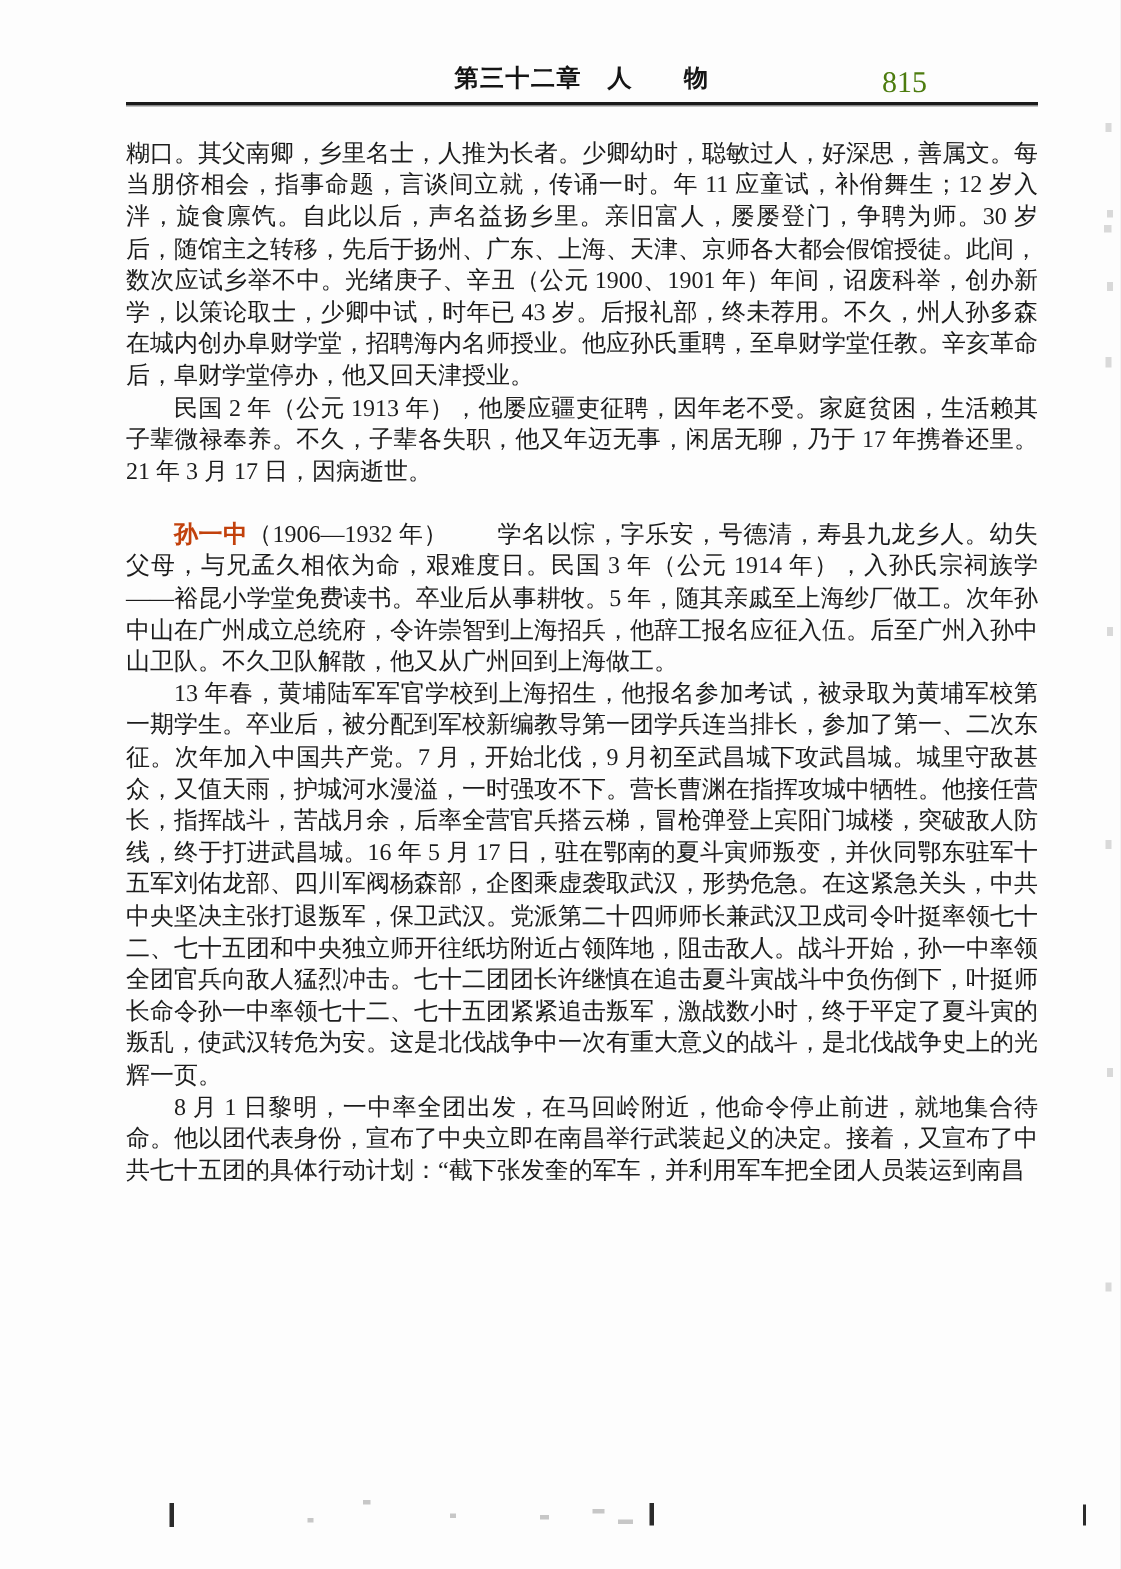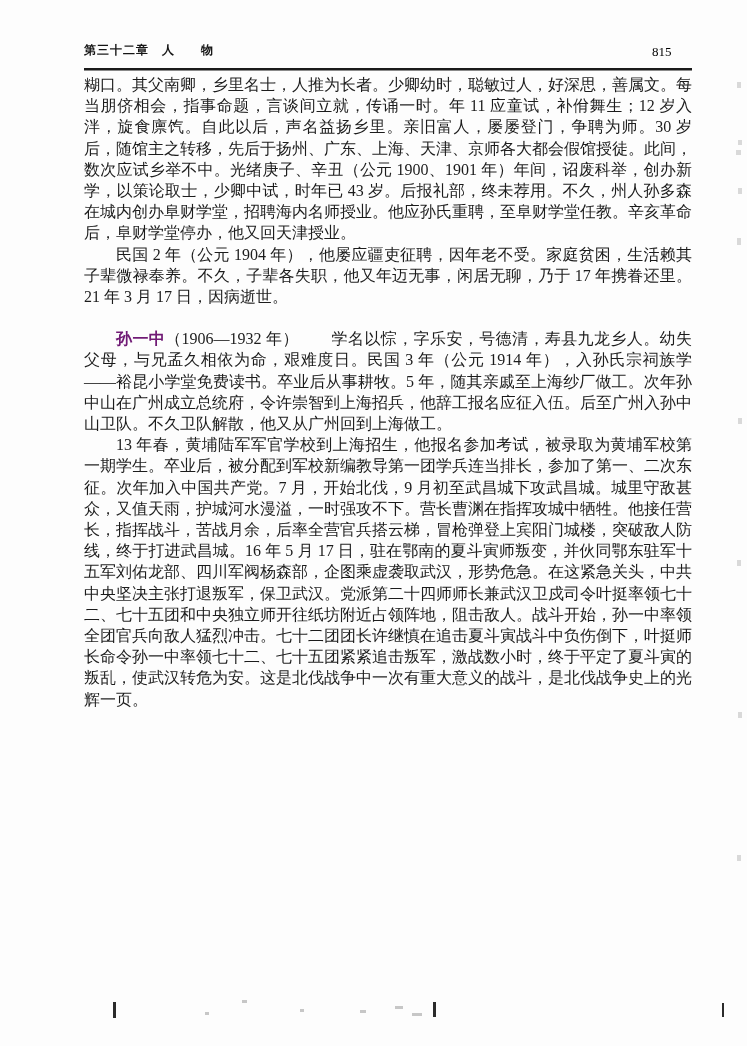--- a/index.html
+++ b/index.html
@@ -15,65 +15,65 @@
     overflow: hidden;
     font-family: "Liberation Serif", serif;
     color: #1c1c1c;
   }
   
   #chapter-title {
     position: absolute;
     top: 42px;
     left: 84px;
     width: 608px;
-    text-align: left;
+    text-align: center;
     font-family: "Liberation Sans", sans-serif;
     font-weight: bold;
-    font-size: 12px;
+    font-size: 16px;
     letter-spacing: 1px;
     color: #151515;
     white-space: pre;
   }
   #page-number {
     position: absolute;
     top: 44px;
-    left: 652px;
-    font-size: 13px;
-    color: #000000;
+    left: 588px;
+    font-size: 20px;
+    color: #4d7c0f;
   }
   #head-rule {
     position: absolute;
     top: 68px;
     left: 84px;
     width: 608px;
     height: 3px;
     background: linear-gradient(to bottom, #1b1b1b 0 2px, #8a8a8a 2px 3px);
   }
   
   #body-text {
     position: absolute;
-    top: 74px;
+    top: 92px;
     left: 84px;
     width: 608px;
     font-size: 16px;
     line-height: 21.2px;
     text-align: justify;
     text-justify: inter-character;
     letter-spacing: 0;
   }
   #body-text p {
     margin: 0;
     padding: 0;
   }
   #body-text p.indent { text-indent: 2em; }
   #body-text p.gap-before { margin-top: 21px; }
   .bold-name {
     font-family: "Liberation Sans", sans-serif;
     font-weight: bold;
-    color: #701a75;
+    color: #c2410c;
   }
   
   .mark {
     position: absolute;
     pointer-events: none;
   }
   .bar { background: #2b2b2b; }
   .smudge { background: #d9d9d9; }
   .dot { background: #c7c7c7; }
 </style>
@@ -81,23 +81,24 @@
 <body>
 
 <div id="page">
 
   <div id="chapter-title">第三十二章　人　　物</div>
   <div id="page-number">815</div>
   <div id="head-rule"></div>
 
   <div id="body-text">
     <p>糊口。其父南卿，乡里名士，人推为长者。少卿幼时，聪敏过人，好深思，善属文。每当朋侪相会，指事命题，言谈间立就，传诵一时。年 11 应童试，补佾舞生；12 岁入泮，旋食廪饩。自此以后，声名益扬乡里。亲旧富人，屡屡登门，争聘为师。30 岁后，随馆主之转移，先后于扬州、广东、上海、天津、京师各大都会假馆授徒。此间，数次应试乡举不中。光绪庚子、辛丑（公元 1900、1901 年）年间，诏废科举，创办新学，以策论取士，少卿中试，时年已 43 岁。后报礼部，终未荐用。不久，州人孙多森在城内创办阜财学堂，招聘海内名师授业。他应孙氏重聘，至阜财学堂任教。辛亥革命后，阜财学堂停办，他又回天津授业。</p>
-    <p class="indent">民国 2 年（公元 1904 年），他屡应疆吏征聘，因年老不受。家庭贫困，生活赖其子辈微禄奉养。不久，子辈各失职，他又年迈无事，闲居无聊，乃于 17 年携眷还里。21 年 3 月 17 日，因病逝世。</p>
+    <p class="indent">民国 2 年（公元 1913 年），他屡应疆吏征聘，因年老不受。家庭贫困，生活赖其子辈微禄奉养。不久，子辈各失职，他又年迈无事，闲居无聊，乃于 17 年携眷还里。21 年 3 月 17 日，因病逝世。</p>
     <p class="indent gap-before"><span class="bold-name">孙一中</span><span>（1906—1932 年）　　学名以悰，字乐安，号德清，寿县九龙乡人。幼失父母，与兄孟久相依为命，艰难度日。民国 3 年（公元 1914 年），入孙氏宗祠族学——裕昆小学堂免费读书。卒业后从事耕牧。5 年，随其亲戚至上海纱厂做工。次年孙中山在广州成立总统府，令许崇智到上海招兵，他辞工报名应征入伍。后至广州入孙中山卫队。不久卫队解散，他又从广州回到上海做工。</span></p>
     <p class="indent">13 年春，黄埔陆军军官学校到上海招生，他报名参加考试，被录取为黄埔军校第一期学生。卒业后，被分配到军校新编教导第一团学兵连当排长，参加了第一、二次东征。次年加入中国共产党。7 月，开始北伐，9 月初至武昌城下攻武昌城。城里守敌甚众，又值天雨，护城河水漫溢，一时强攻不下。营长曹渊在指挥攻城中牺牲。他接任营长，指挥战斗，苦战月余，后率全营官兵搭云梯，冒枪弹登上宾阳门城楼，突破敌人防线，终于打进武昌城。16 年 5 月 17 日，驻在鄂南的夏斗寅师叛变，并伙同鄂东驻军十五军刘佑龙部、四川军阀杨森部，企图乘虚袭取武汉，形势危急。在这紧急关头，中共中央坚决主张打退叛军，保卫武汉。党派第二十四师师长兼武汉卫戍司令叶挺率领七十二、七十五团和中央独立师开往纸坊附近占领阵地，阻击敌人。战斗开始，孙一中率领全团官兵向敌人猛烈冲击。七十二团团长许继慎在追击夏斗寅战斗中负伤倒下，叶挺师长命令孙一中率领七十二、七十五团紧紧追击叛军，激战数小时，终于平定了夏斗寅的叛乱，使武汉转危为安。这是北伐战争中一次有重大意义的战斗，是北伐战争史上的光辉一页。</p>
+    <p class="indent">8 月 1 日黎明，一中率全团出发，在马回岭附近，他命令停止前进，就地集合待命。他以团代表身份，宣布了中央立即在南昌举行武装起义的决定。接着，又宣布了中共七十五团的具体行动计划：“截下张发奎的军车，并利用军车把全团人员装运到南昌</p>
   </div>
 
   <div class="mark smudge" style="left:737px; top:82px;  width:4px; height:6px;"></div>
   <div class="mark smudge" style="left:738px; top:140px; width:4px; height:5px;"></div>
   <div class="mark smudge" style="left:736px; top:150px; width:5px; height:5px;"></div>
   <div class="mark smudge" style="left:738px; top:188px; width:4px; height:6px;"></div>
   <div class="mark smudge" style="left:737px; top:238px; width:4px; height:7px;"></div>
   <div class="mark smudge" style="left:738px; top:418px; width:4px; height:6px;"></div>
   <div class="mark smudge" style="left:737px; top:560px; width:4px; height:6px;"></div>
   <div class="mark smudge" style="left:738px; top:712px; width:4px; height:6px;"></div>

